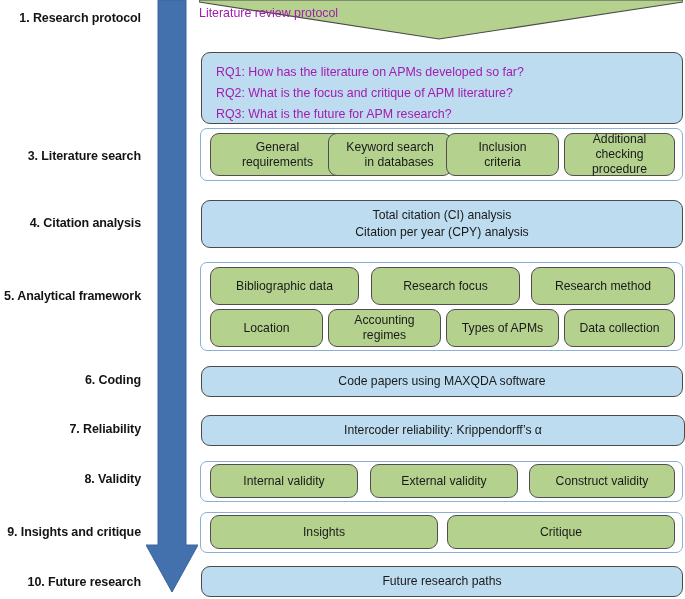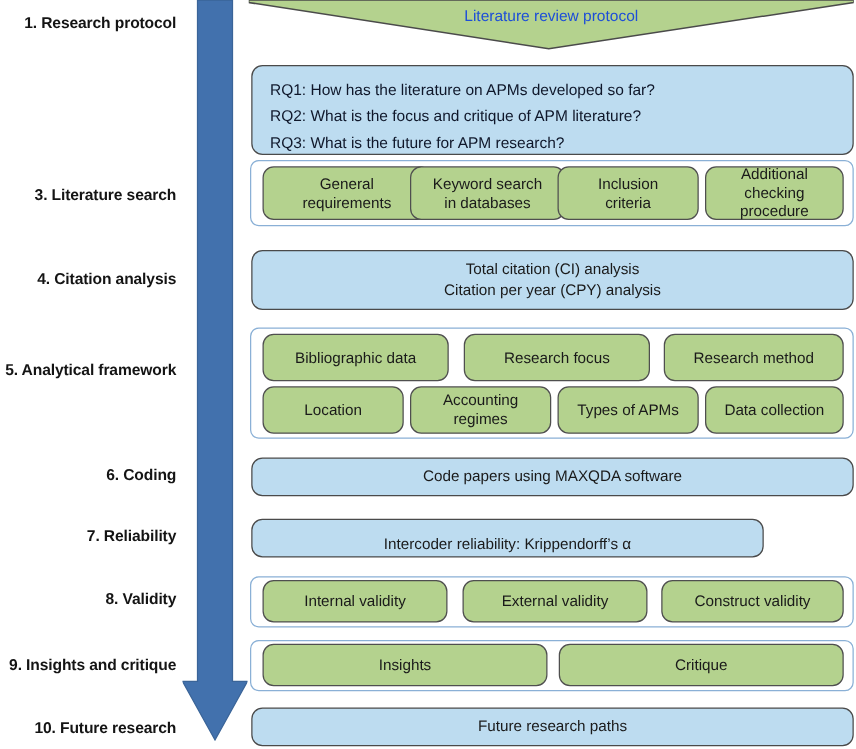--- a/index.html
+++ b/index.html
@@ -75,23 +75,22 @@
     left: 199px;
     top: 0px;
     width: 484px;
     height: 40px;
   }
   .triangle-label {
     position: absolute;
     left: 199px;
     top: 6px;
     width: 484px;
-    text-align: center;
     font-size: 12.4px;
-    color: #1d4ed8;
+    color: #a21caf;
   }
 
   
   .bracket {
     position: absolute;
     box-sizing: border-box;
     border: 1.1px solid #8ab0d6;
     border-radius: 7px;
     pointer-events: none;
   }
@@ -99,21 +98,21 @@
   
   .rq-box {
     position: absolute;
     box-sizing: border-box;
     background: #bddcf0;
     border: 1.3px solid #4a4a4a;
     border-radius: 9px;
     padding: 9px 0 16px 14px;
     font-size: 12.4px;
     line-height: 1.68;
-    color: #0f172a;
+    color: #a21caf;
   }
   .rq-line { display: block; }
 
   .two-line {
     display: flex;
     flex-direction: column;
     gap: 2px;
   }
 </style>
 </head>
@@ -144,21 +143,21 @@
     <span class="rq-line">RQ1: How has the literature on APMs developed so far?</span>
     <span class="rq-line">RQ2: What is the focus and critique of APM literature?</span>
     <span class="rq-line">RQ3: What is the future for APM research?</span>
   </div>
 
   <div class="bracket" style="left:200px; top:128px; width:483px; height:53px;"></div>
   <div class="node green" style="left:210px; top:133px; width:135px; height:43px;">
     <span class="multiline">General
 requirements</span>
   </div>
-  <div class="node green" style="left:328px; top:133px; width:124px; height:43px;">
+  <div class="node green" style="left:328px; top:133px; width:124px; height:43px;text-align:right;">
     <span class="multiline">Keyword search
 in databases</span>
   </div>
   <div class="node green" style="left:446px; top:133px; width:113px; height:43px;">
     <span class="multiline">Inclusion
 criteria</span>
   </div>
   <div class="node blue" style="left:201px; top:200px; width:482px; height:48px;">
     <div class="two-line">
       <span>Total citation (CI) analysis</span>
@@ -193,21 +192,21 @@
     <span>Types of APMs</span>
   </div>
   <div class="node green" style="left:564px; top:309px; width:111px; height:38px;">
     <span>Data collection</span>
   </div>
 
   <div class="node blue" style="left:201px; top:366px; width:482px; height:31px;">
     <span>Code papers using MAXQDA software</span>
   </div>
 
-  <div class="node blue" style="left:201px; top:415px; width:410px; height:31px;align-items:flex-end;">
+  <div class="node blue" style="left:201px; top:415px; width:484px; height:31px;">
     <span>Intercoder reliability: Krippendorff’s α</span>
   </div>
 
   <div class="bracket" style="left:200px; top:461px; width:483px; height:41px;"></div>
   <div class="node green" style="left:210px; top:464px; width:148px; height:34px;">
     <span>Internal validity</span>
   </div>
   <div class="node green" style="left:370px; top:464px; width:148px; height:34px;">
     <span>External validity</span>
   </div>

